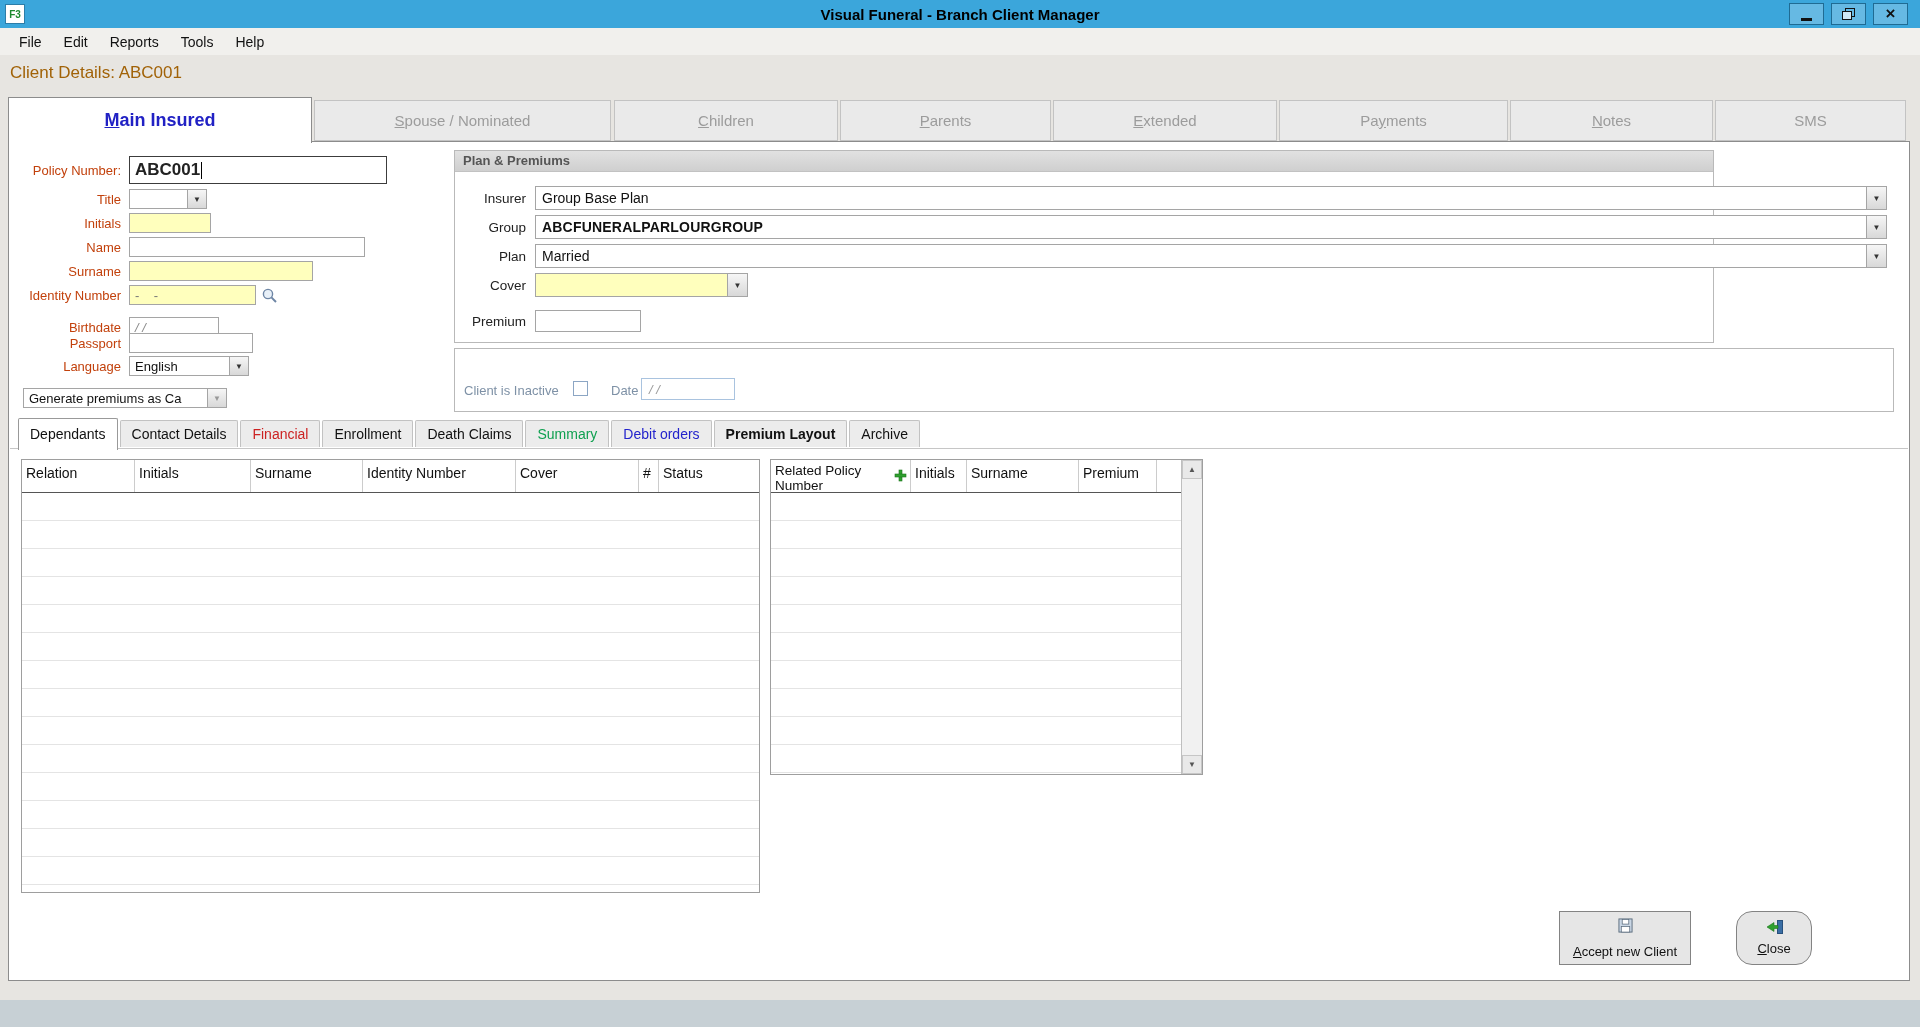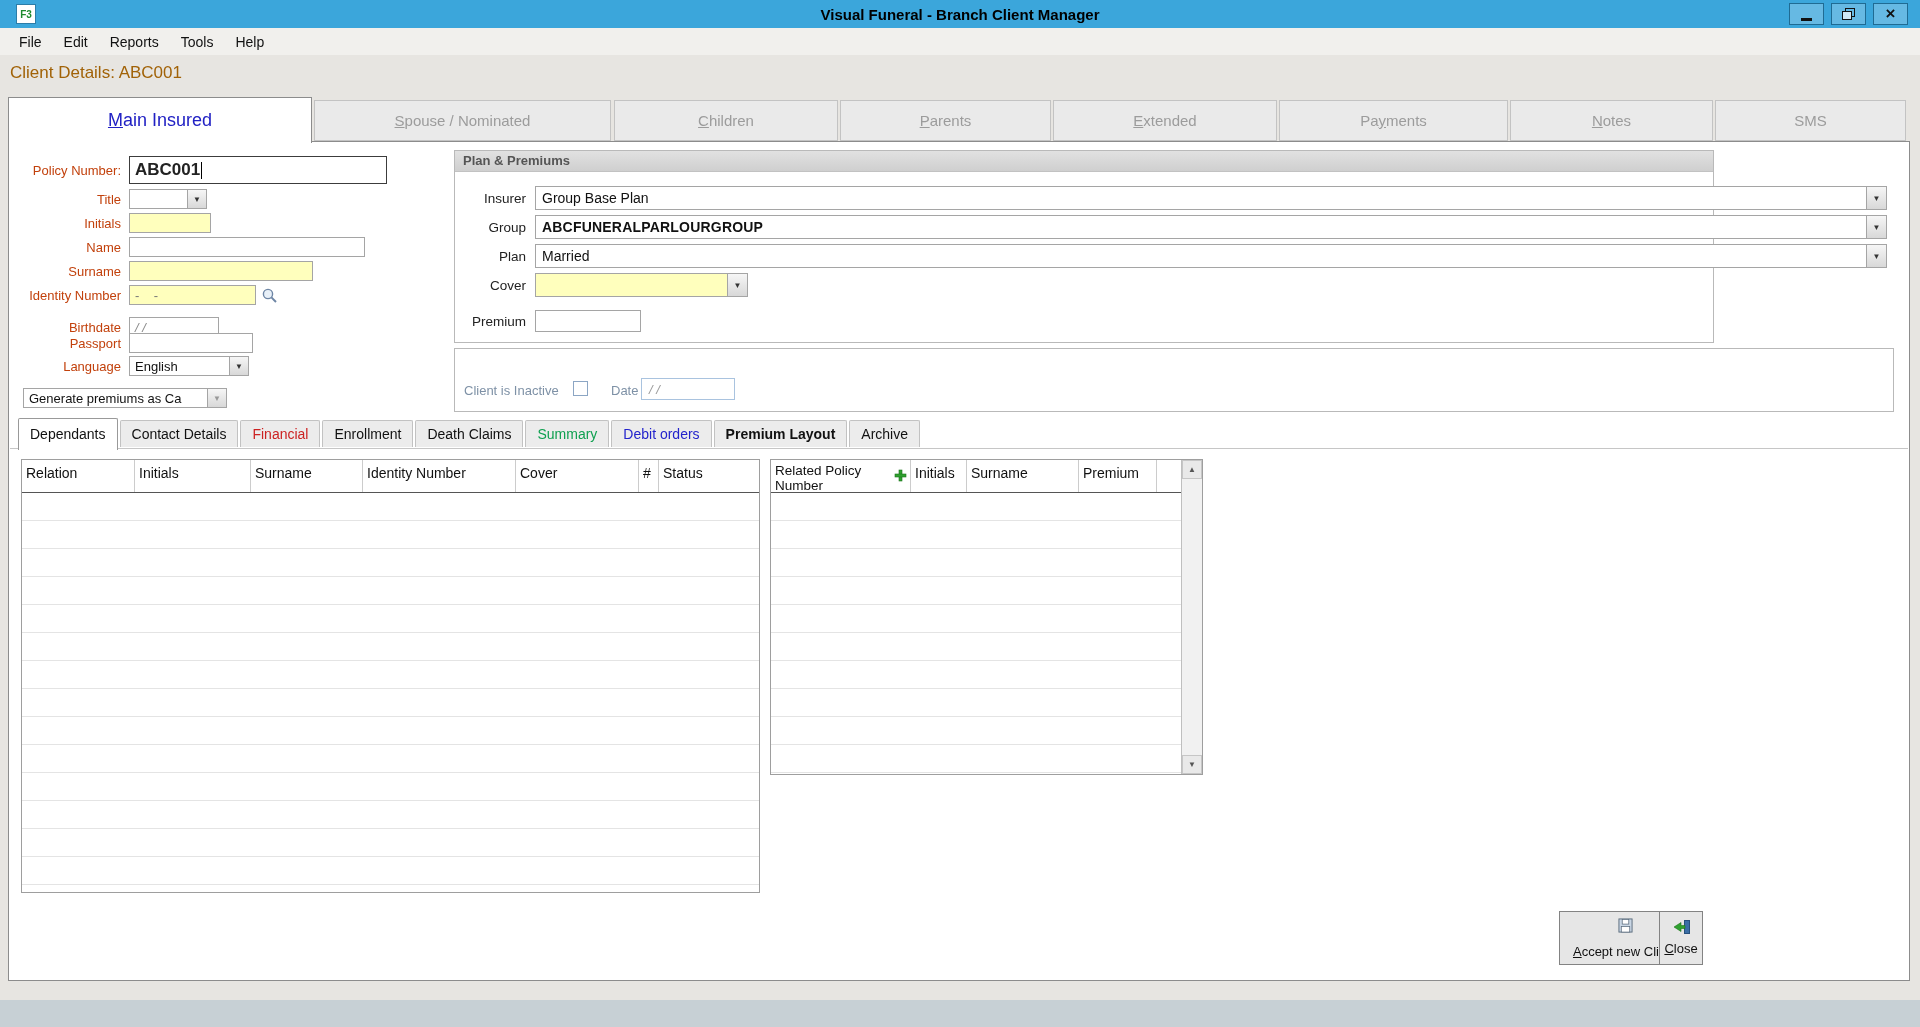--- a/index.html
+++ b/index.html
@@ -4,39 +4,39 @@
 <style>
   html,body{margin:0;padding:0;}
   body{
     width:1920px;height:1027px;overflow:hidden;position:relative;
     background:#E7E5E1;
     font-family:"Liberation Sans", sans-serif;
     -webkit-font-smoothing:antialiased;
   }
   
   .titlebar{position:absolute;left:0;top:0;width:1920px;height:28px;background:#3BA6DB;display:flex;align-items:center;}
-  .app-icon{width:18px;height:18px;margin-left:16px;background:#fff;border:1px solid #2c7da8;display:flex;align-items:center;justify-content:center;font-size:10px;font-weight:bold;color:#1f8a2f;z-index:2;}
+  .app-icon{width:18px;height:18px;margin-left:5px;background:#fff;border:1px solid #2c7da8;display:flex;align-items:center;justify-content:center;font-size:10px;font-weight:bold;color:#1f8a2f;z-index:2;}
   .win-title{position:absolute;left:0;right:0;text-align:center;font-size:15px;font-weight:bold;color:#000;}
   .win-controls{margin-left:auto;display:flex;gap:7px;margin-right:12px;z-index:2;}
   .wbtn{width:33px;height:20px;border:1px solid #1f6b93;background:rgba(255,255,255,0.22);display:flex;align-items:center;justify-content:center;cursor:pointer;}
   .glyph-min{width:11px;height:10px;border-bottom:3px solid #111;}
   .glyph-restore{position:relative;width:13px;height:12px;}
   .glyph-restore::before{content:"";position:absolute;right:0;top:0;width:8px;height:7px;border:1px solid #111;}
   .glyph-restore::after{content:"";position:absolute;left:0;bottom:0;width:8px;height:7px;border:1px solid #111;background:#cfe7f4;}
   .glyph-close{font-size:17px;font-weight:bold;color:#111;line-height:1;margin-top:-2px;}
   
   .menubar{position:absolute;top:28px;left:0;width:1920px;height:27px;background:#F1F0ED;display:flex;align-items:center;padding-left:8px;box-sizing:border-box;font-size:14px;color:#111;}
   .menu-item{padding:4px 11px;cursor:default;}
   
   .page-header{position:absolute;top:63px;left:10px;font-size:17px;color:#a16207;}
   
   .tabstrip{position:absolute;top:97px;left:8px;width:1904px;height:46px;}
   .mtab{position:absolute;top:3px;height:41px;background:#EAEAEA;border:1px solid #C3C3C3;box-sizing:border-box;display:flex;align-items:center;justify-content:center;font-size:15px;color:#9C9C9C;cursor:pointer;}
   .mtab u{text-decoration:underline;}
-  .mtab.active{top:0;height:46px;background:#fff;border:1px solid #8C8C8C;border-bottom:none;z-index:4;color:#2121C4;font-weight:normal;font-size:18px;}
+  .mtab.active{top:0;height:46px;background:#fff;border:1px solid #8C8C8C;border-bottom:none;z-index:4;color:#2121C4;font-weight:bold;font-size:18px;}
   .mt0{left:0;width:304px;}
   .mt1{left:306px;width:297px;}
   .mt2{left:606px;width:224px;}
   .mt3{left:832px;width:211px;}
   .mt4{left:1045px;width:224px;}
   .mt5{left:1271px;width:229px;}
   .mt6{left:1502px;width:203px;}
   .mt7{left:1707px;width:191px;}
   
   .panel{position:absolute;left:8px;top:141px;width:1902px;height:840px;background:#fff;border:1px solid #8C8C8C;box-sizing:border-box;z-index:1;}
@@ -126,21 +126,21 @@
   .w2-fill{flex:1;border-right:none;}
   .add-icon{position:absolute;right:3px;top:9px;cursor:pointer;display:flex;}
   .vscroll{position:absolute;top:0;right:0;bottom:0;width:21px;background:#F1F1F1;border-left:1px solid #BFBFBF;box-sizing:border-box;}
   .sbtn{position:absolute;left:0;width:20px;height:19px;background:#E9E9E9;border:1px solid #C6C6C6;box-sizing:border-box;display:flex;align-items:center;justify-content:center;font-size:8px;color:#555;cursor:pointer;}
   .sbtn.up{top:0;}
   .sbtn.down{bottom:0;}
   
   .fbtn{position:absolute;background:#E6E6E6;border:1px solid #838383;box-sizing:border-box;display:flex;flex-direction:column;align-items:center;justify-content:center;gap:4px;font-size:13px;color:#111;cursor:pointer;}
   .fbtn u{text-decoration:underline;}
   .btn-accept{left:1550px;top:769px;width:132px;height:54px;gap:8px;}
-  .btn-close{left:1650px;top:769px;width:44px;height:54px;}
+  .btn-close{left:1727px;top:769px;width:76px;height:54px;border-radius:16px;}
   .fbtn .blabel{white-space:nowrap;}
   
   .desktop-strip{position:absolute;left:0;top:1000px;width:1920px;height:27px;background:#C7D0D5;}
 </style>
 </head>
 <body>
 
 <div class="titlebar">
   <div class="app-icon">F3</div>
   <div class="win-title">Visual Funeral - Branch Client Manager</div>

